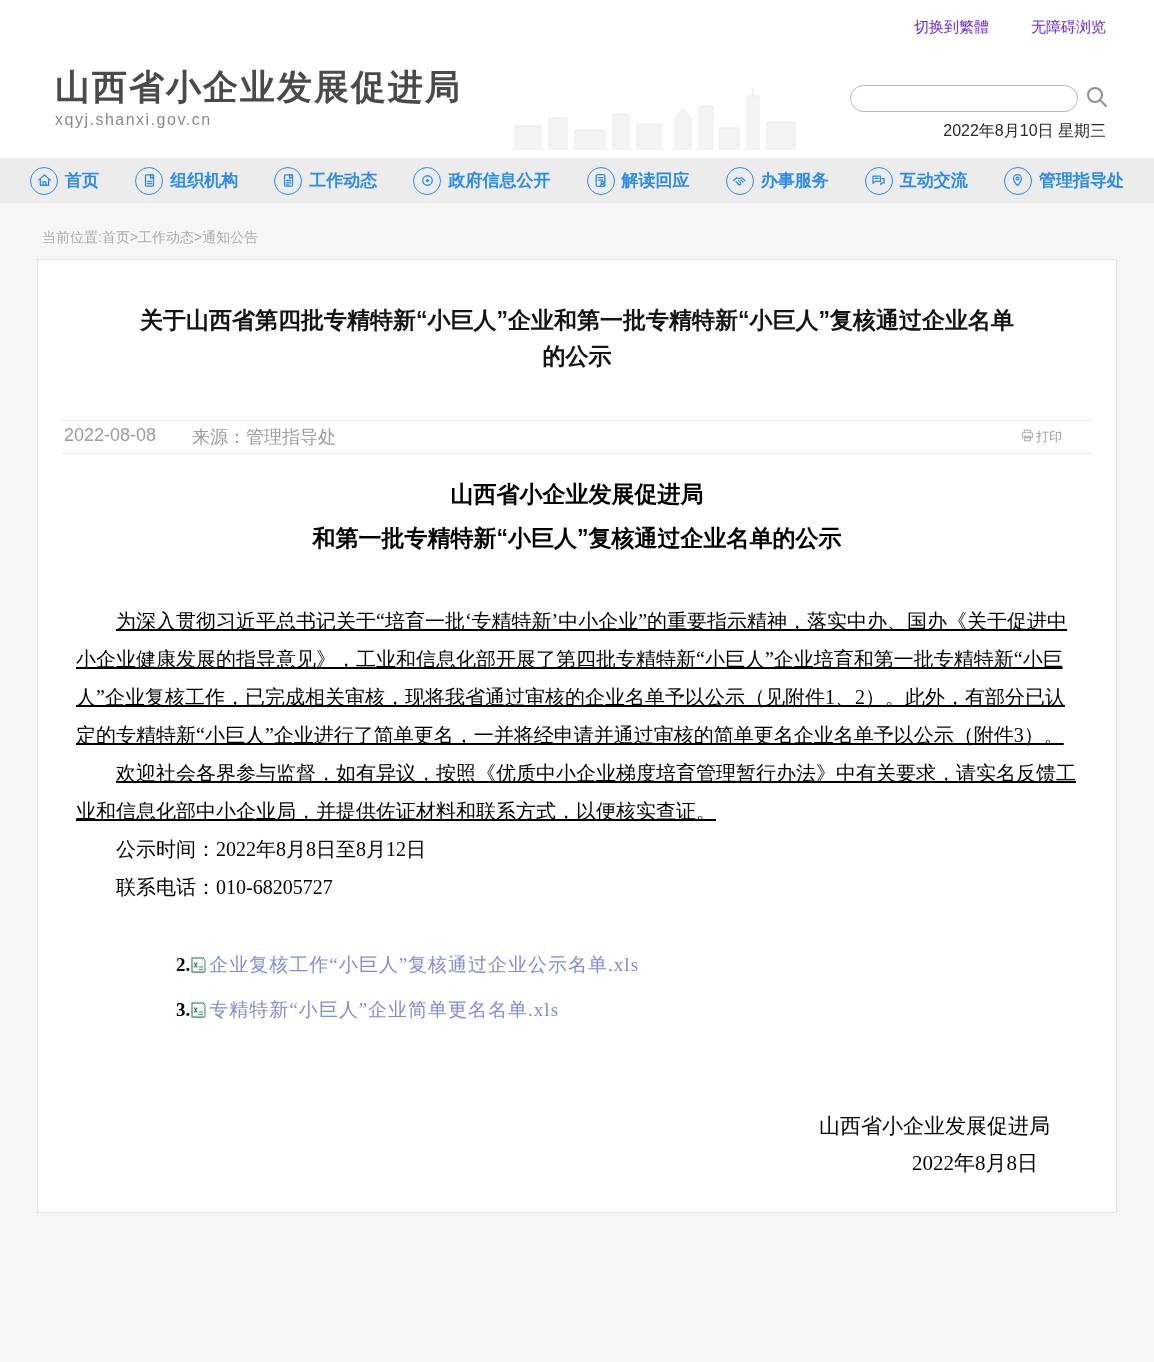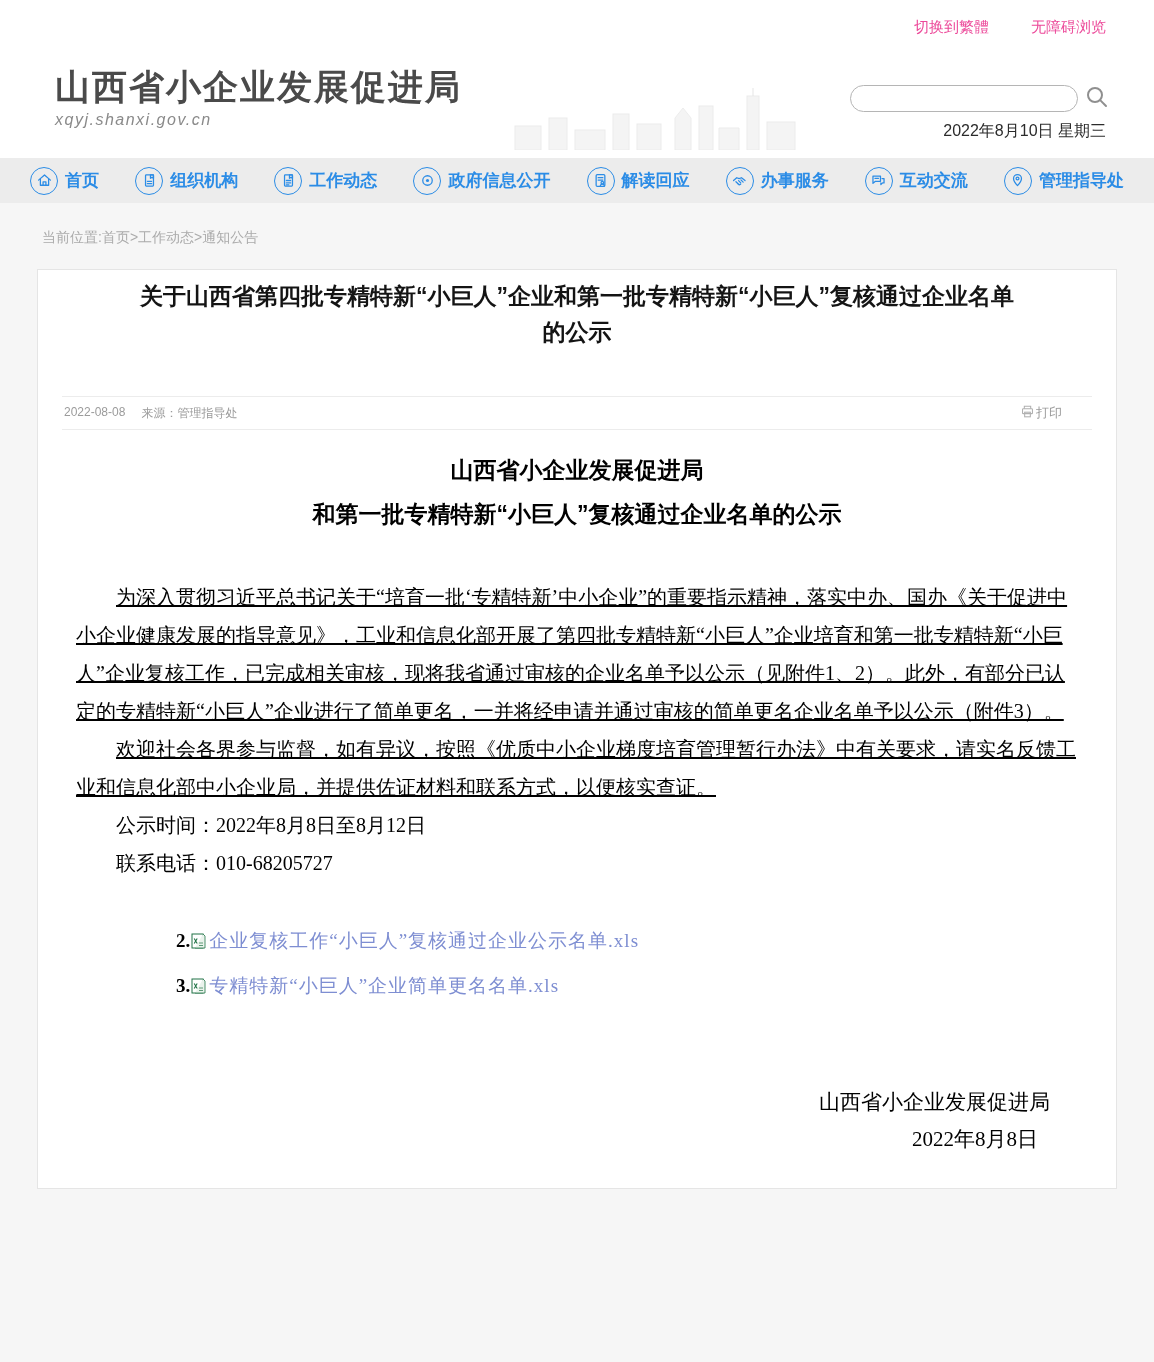--- a/index.html
+++ b/index.html
@@ -1,45 +1,45 @@
 <!DOCTYPE html>
 <html><head>
 <meta charset="utf-8">
 <style>
   * { margin:0; padding:0; box-sizing:border-box; }
   html,body { width:1154px; background:#f6f6f6; font-family:"Liberation Sans",sans-serif; }
 
   
   .header { position:relative; width:1154px; height:158px; background:#fff; }
-  .toplinks { position:absolute; top:18px; right:48px; display:flex; gap:42px; font-size:15px; color:#ec4899; }
+  .toplinks { position:absolute; top:18px; right:48px; display:flex; gap:42px; font-size:15px; color:#6d28d9; }
   .toplinks span { cursor:pointer; }
   .logo { position:absolute; left:55px; top:66px; }
   .logo-name { font-size:35px; font-weight:bold; color:#4a4a4a; letter-spacing:2px; line-height:1.2; }
-  .logo-url { font-size:16px; color:#8a8a8a; letter-spacing:1.5px; margin-top:3px;font-style:italic; }
+  .logo-url { font-size:16px; color:#8a8a8a; letter-spacing:1.5px; margin-top:3px; }
   .skyline { position:absolute; left:505px; top:88px; opacity:.55; }
   .searchwrap { position:absolute; right:44px; top:84px; display:flex; align-items:center; gap:6px; }
   .search-input { width:228px; height:27px; border:1px solid #b5b5b5; border-radius:14px; outline:none; padding:0 12px; font-size:14px; background:#fff; }
   .search-btn { background:none; border:none; cursor:pointer; display:flex; align-items:center; }
   .header-date { position:absolute; right:48px; top:121px; font-size:16px; color:#2b2b2b; }
 
   
   .navbar { width:1154px; height:45px; background:#ececec; display:flex; align-items:center; justify-content:space-between; padding:0 30px; }
   .nav-item { display:flex; align-items:center; gap:7px; color:#2b8ce6; font-size:17px; font-weight:bold; cursor:pointer; white-space:nowrap; }
   .nav-ic { width:28px; height:28px; border:1.7px solid #2b8ce6; border-radius:50%; display:flex; align-items:center; justify-content:center; flex:none; }
   .nav-ic svg { width:19px; height:19px; stroke:#2b8ce6; fill:none; stroke-width:1.6; stroke-linecap:round; stroke-linejoin:round; }
 
   
   .breadcrumb { padding:26px 0 12px 42px; font-size:14px; color:#ababab; }
   .breadcrumb span.link { cursor:pointer; }
-  .content-box { width:1080px; margin:10px auto 16px; background:#fff; border:1px solid #e5e5e5; padding:8px 0 30px; }
+  .content-box { width:1080px; margin:0 auto 16px; background:#fff; border:1px solid #e5e5e5; padding:42px 0 30px; }
 
   .article-title { max-width:880px; margin:0 auto; text-align:center; font-size:23px; font-weight:bold; color:#141414; line-height:36px; }
 
   .meta-bar { margin:46px 24px 0; height:34px; border-top:1px solid #ececec; border-bottom:1px solid #ececec; display:flex; align-items:center; justify-content:space-between; padding:0 2px; }
-  .meta-left { display:flex; gap:16px; font-size:12px; color:#9b9b9b; }
+  .meta-left { display:flex; gap:36px; font-size:18px; color:#9b9b9b; }
   .print-btn { display:flex; align-items:center; background:none; border:none; color:#9b9b9b; font-size:13px; cursor:pointer; margin-right:28px; }
   .print-btn svg { width:17px; height:17px; stroke:#b0b0b0; fill:none; stroke-width:1.5; }
 
   .article-body { width:1002px; margin:0 auto; }
   .inner-heading { margin-top:18px; text-align:center; font-size:23px; font-weight:bold; color:#000; line-height:44px; }
 
   .para { margin-top:42px; font-family:"Liberation Serif",serif; font-size:20px; color:#000; line-height:38px; text-indent:2em;text-decoration:underline; }
   .para + .para { margin-top:0; }
   .info-line { font-family:"Liberation Serif",serif; font-size:20px; color:#000; line-height:38px; padding-left:2em; }
 

